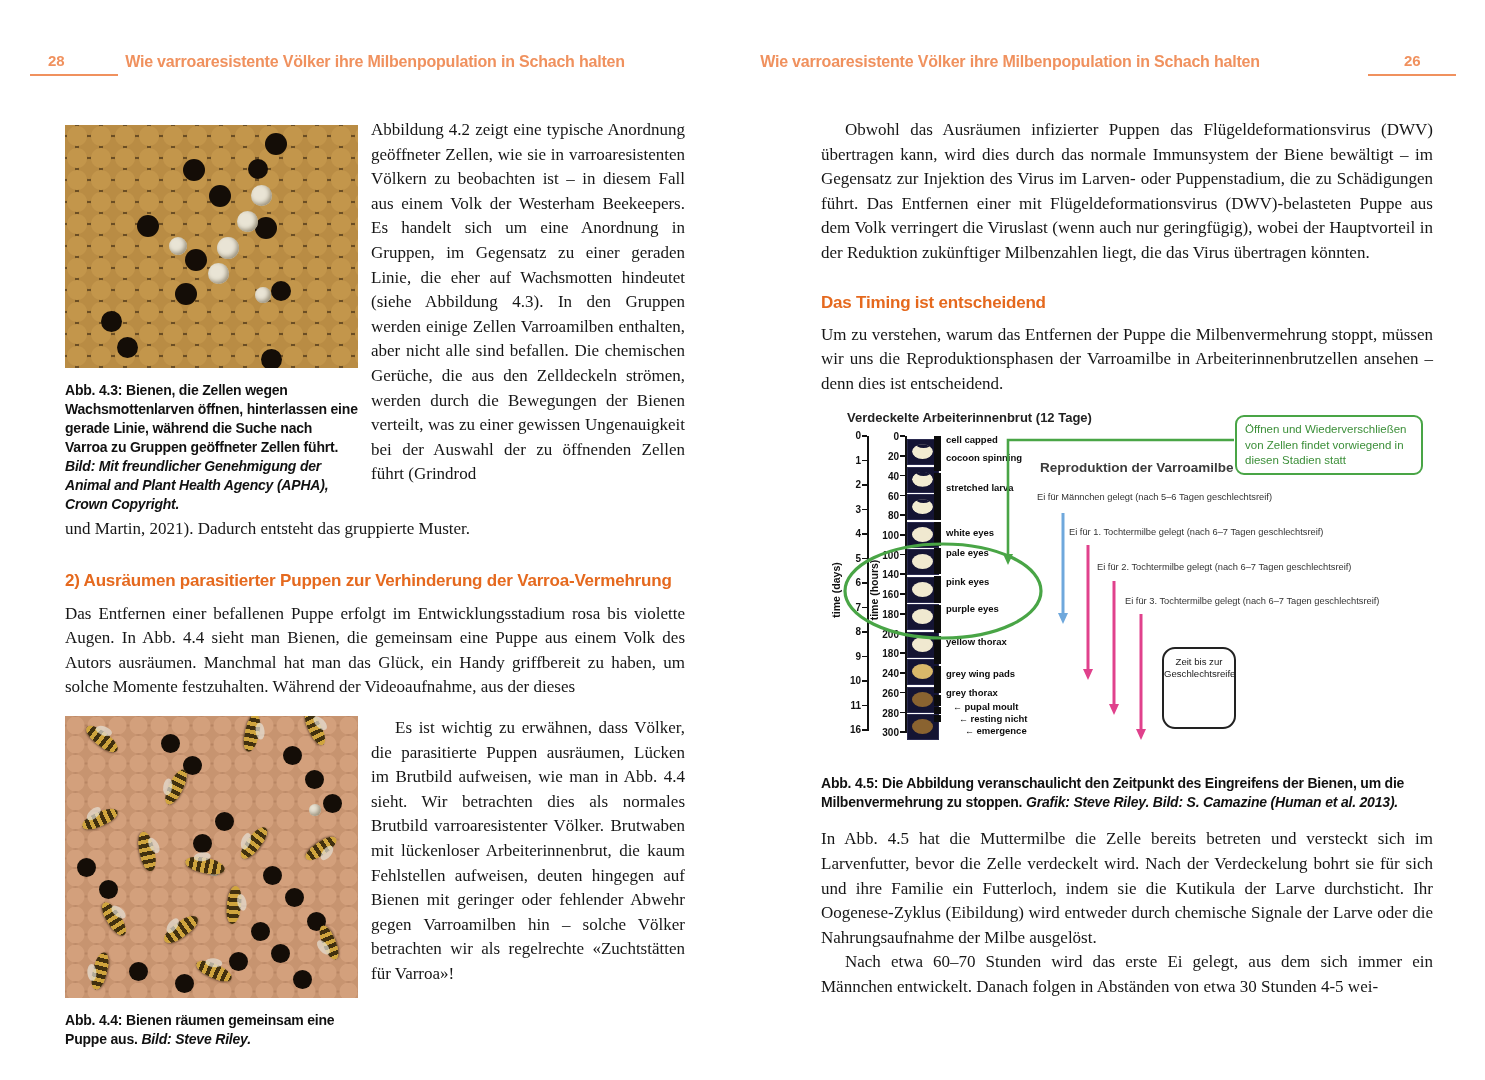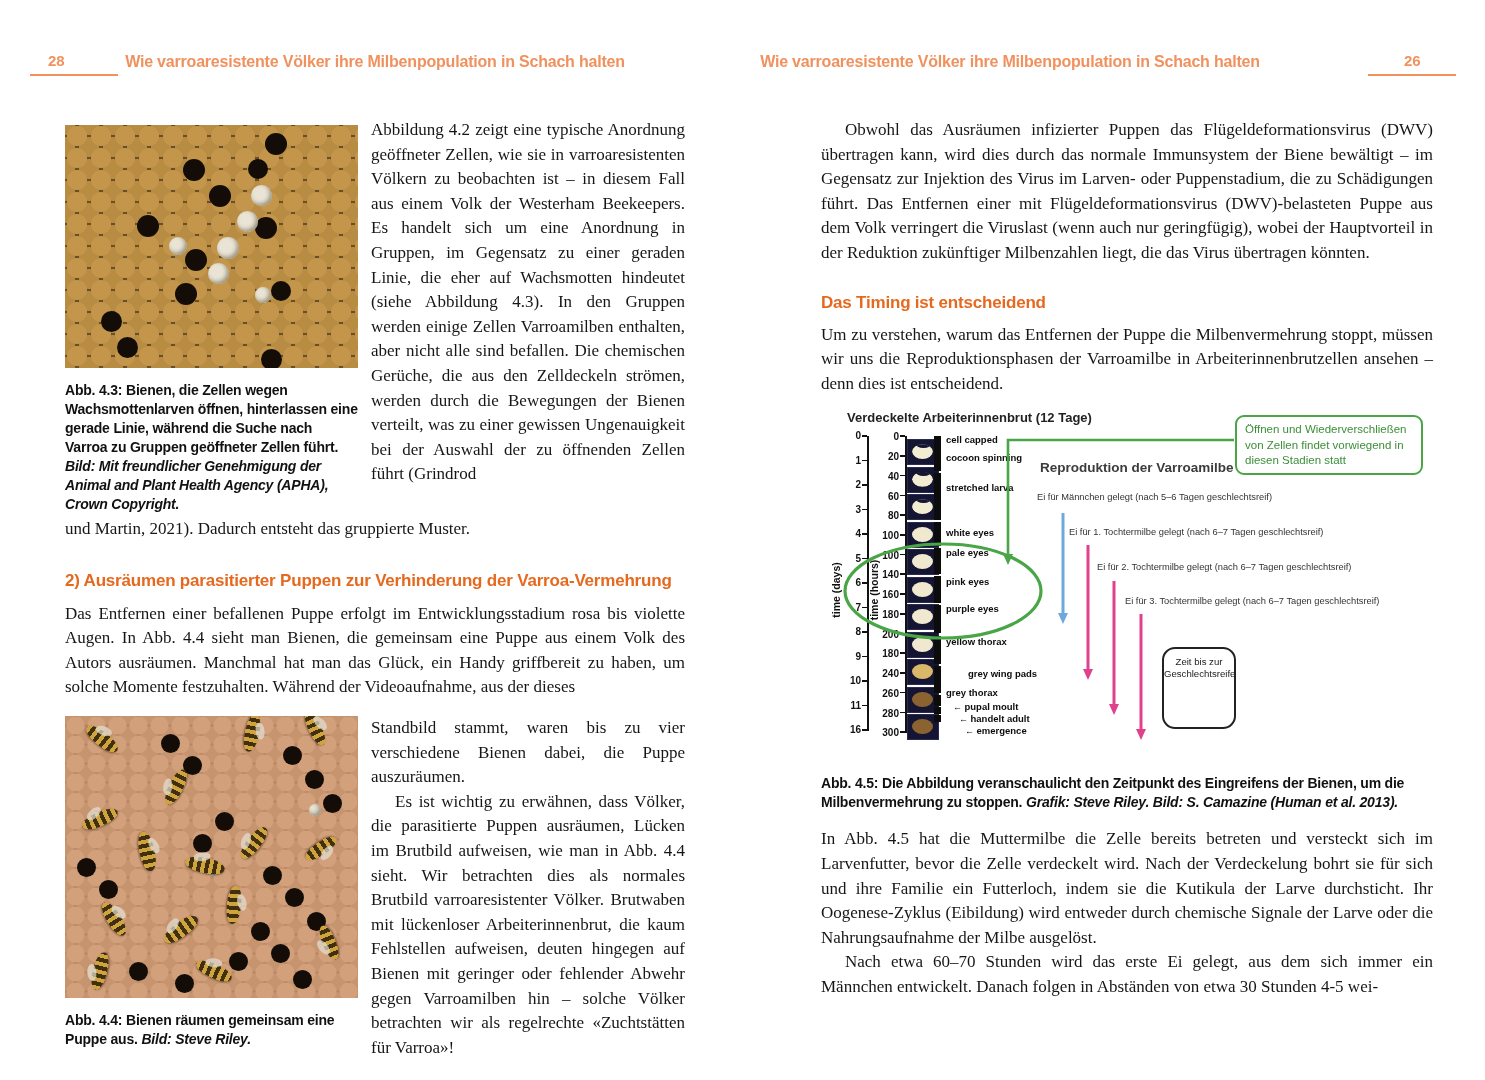--- a/index.html
+++ b/index.html
@@ -156,21 +156,20 @@
         <div class="bee" style="left:30px;top:196px;width:38px;height:14px;transform:rotate(58deg);"></div>
         <div class="bee" style="left:96px;top:206px;width:40px;height:15px;transform:rotate(-36deg);"></div>
         <div class="bee" style="left:150px;top:182px;width:38px;height:14px;transform:rotate(96deg);"></div>
         <div class="bee" style="left:16px;top:248px;width:38px;height:14px;transform:rotate(-76deg);"></div>
         <div class="bee" style="left:130px;top:248px;width:38px;height:14px;transform:rotate(24deg);"></div>
         <div class="bee" style="left:246px;top:220px;width:36px;height:13px;transform:rotate(-112deg);"></div>
       </div>
       <p class="caption" style="margin-top:13px;width:293px;"><b>Abb. 4.4:</b><span> Bienen räumen gemeinsam eine Puppe aus. </span><i>Bild: Steve Riley.</i></p>
     </div>
     <div class="textcol bodytext">
-      <p>Standbild stammt, waren bis zu vier verschiedene Bienen dabei, die Puppe auszuräumen.</p>
       <p class="indent">Es ist wichtig zu erwähnen, dass Völker, die parasitierte Puppen ausräumen, Lücken im Brutbild aufweisen, wie man in Abb. 4.4 sieht. Wir betrachten dies als normales Brutbild varroaresistenter Völker. Brutwaben mit lückenloser Arbeiterinnenbrut, die kaum Fehlstellen aufweisen, deuten hingegen auf Bienen mit geringer oder fehlender Abwehr gegen Varroamilben hin – solche Völker betrachten wir als regelrechte «Zuchtstätten für Varroa»!</p>
     </div>
   </div>
 </div>
 
 <div class="page" style="left:821px;width:612px;">
 
   <p class="bodytext indent">Obwohl das Ausräumen infizierter Puppen das Flügeldeformationsvirus (DWV) übertragen kann, wird dies durch das normale Immunsystem der Biene bewältigt – im Gegensatz zur Injektion des Virus im Larven- oder Puppenstadium, die zu Schädigungen führt. Das Entfernen einer mit Flügeldeformationsvirus (DWV)-belasteten Puppe aus dem Volk verringert die Viruslast (wenn auch nur geringfügig), wobei der Hauptvorteil in der Reduktion zukünftiger Milbenzahlen liegt, die das Virus übertragen könnten.</p>
 
   <p class="sechead" style="margin-top:27px;margin-bottom:10px;">Das Timing ist entscheidend</p>
@@ -293,24 +292,24 @@
       </div>
     <div id="dg-stages">
         <div class="stagelab" style="left:125px;top:24px;">cell capped</div>
         <div class="stagelab" style="left:125px;top:42px;">cocoon spinning</div>
         <div class="stagelab" style="left:125px;top:72px;">stretched larva</div>
         <div class="stagelab" style="left:125px;top:117px;">white eyes</div>
         <div class="stagelab" style="left:125px;top:137px;">pale eyes</div>
         <div class="stagelab" style="left:125px;top:166px;">pink eyes</div>
         <div class="stagelab" style="left:125px;top:193px;">purple eyes</div>
         <div class="stagelab" style="left:125px;top:226px;">yellow thorax</div>
-        <div class="stagelab" style="left:125px;top:258px;margin-left:22px;">grey wing pads</div>
+        <div class="stagelab" style="left:125px;top:258px;">grey wing pads</div>
         <div class="stagelab" style="left:125px;top:277px;">grey thorax</div>
         <div class="stagelab stage-arrow" style="left:132px;top:291px;">pupal moult</div>
-        <div class="stagelab stage-arrow" style="left:138px;top:303px;">handelt adult</div>
+        <div class="stagelab stage-arrow" style="left:138px;top:303px;">resting nicht</div>
         <div class="stagelab stage-arrow" style="left:144px;top:315px;">emergence</div>
       </div>
 
     <svg class="overlay" width="600" height="356" viewBox="0 0 600 356">
 
       <ellipse cx="122" cy="181" rx="98" ry="47" fill="none" stroke="#49a546" stroke-width="3.2"></ellipse>
 
       <path d="M 413 30 L 187 30 L 187 146" fill="none" stroke="#49a546" stroke-width="2.6"></path>
       <polygon points="187,155 182,144 192,144" fill="#49a546"></polygon>
 

